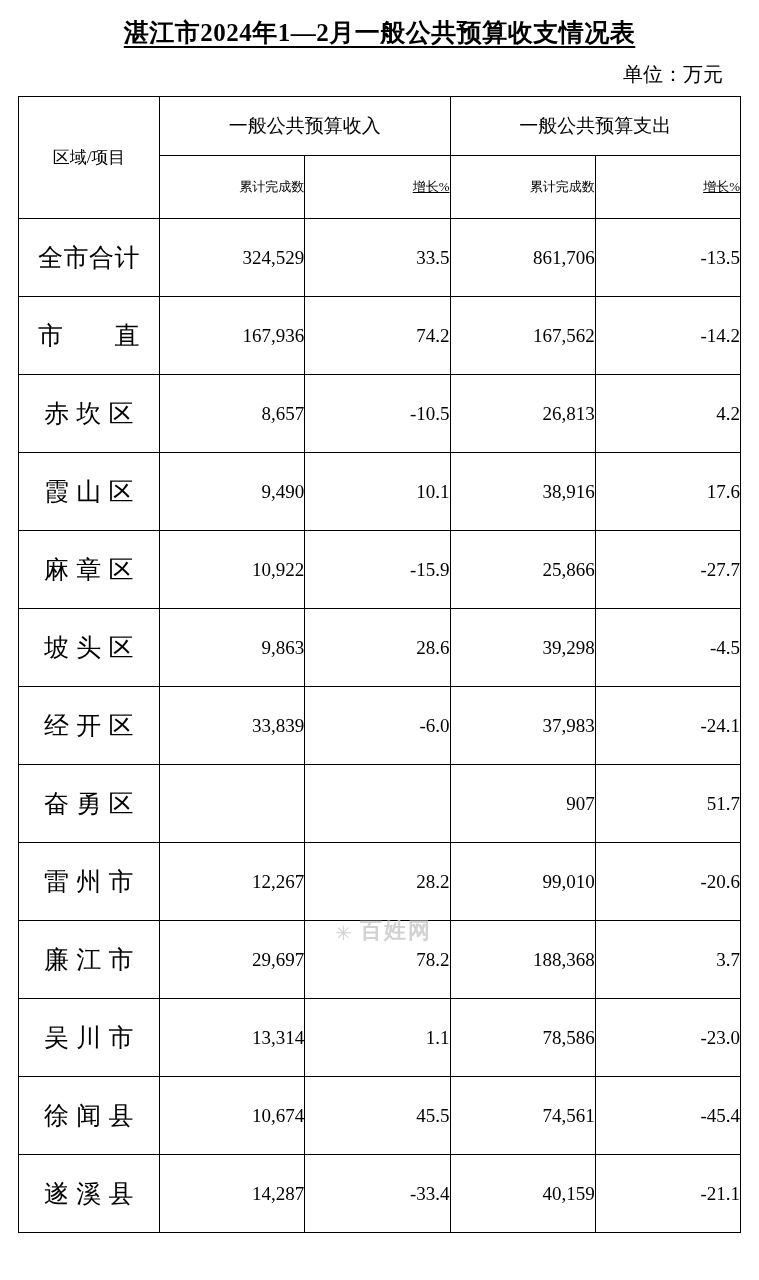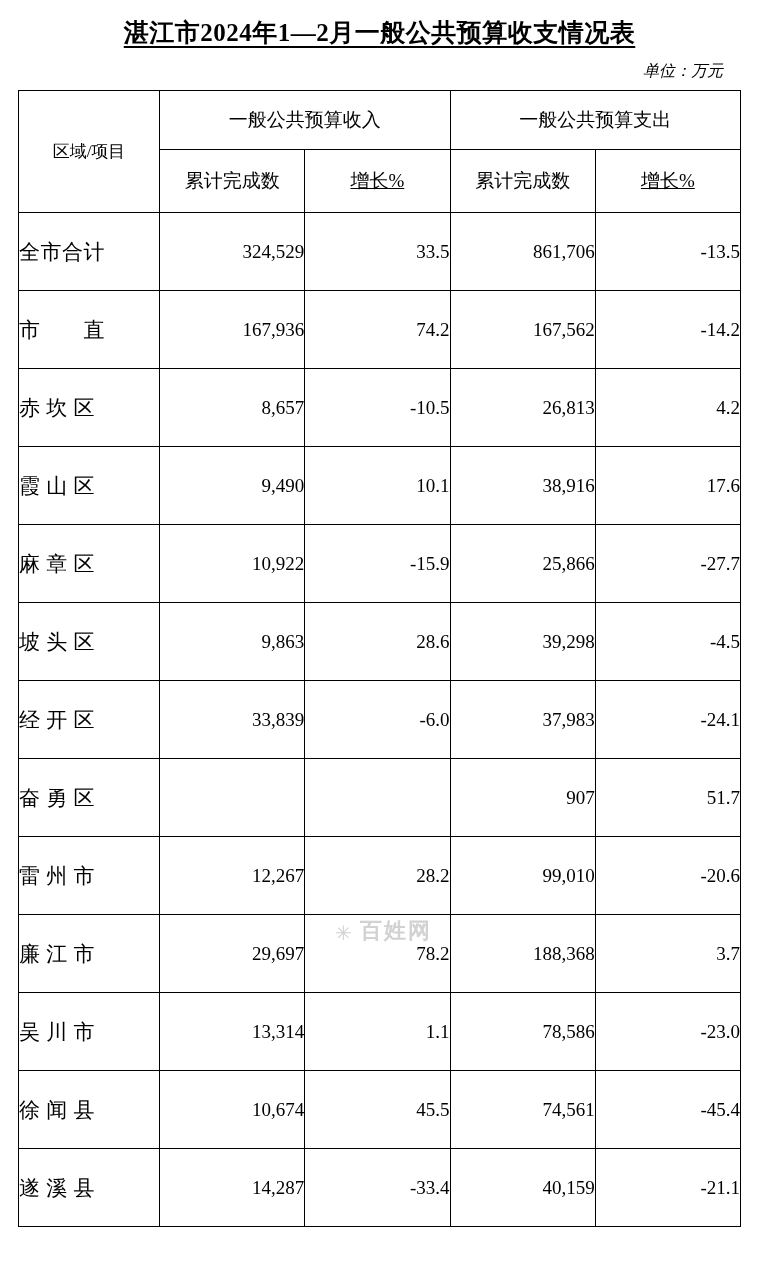--- a/index.html
+++ b/index.html
@@ -28,26 +28,25 @@
     font-weight: bold;
     letter-spacing: 0.5px;
     padding-top: 16px;
     padding-bottom: 2px;
     text-decoration: underline;
     text-underline-offset: 5px;
     text-decoration-thickness: 2px;
   }
   .unit-line {
     text-align: right;
-    font-size: 16px;
+    font-size: 20px;
     padding-right: 18px;
     padding-top: 10px;
     padding-bottom: 8px;
     font-family: "Liberation Serif", "DejaVu Serif", serif;
-    font-style: italic;
   }
   table.budget {
     border-collapse: collapse;
     width: 723px;
     margin: 0 auto;
     table-layout: fixed;
   }
   table.budget th,
   table.budget td {
     border: 1px solid #000000;
@@ -62,32 +61,33 @@
     vertical-align: middle;
   }
   .hdr-group {
     text-align: center;
     font-size: 19px;
     font-weight: bold;
     height: 58px;
     vertical-align: middle;
   }
   .hdr-sub {
-    text-align: center;
-    font-size: 19px;
+    text-align: right;
+    font-size: 13px;
     font-weight: bold;
     height: 62px;
     vertical-align: middle;
   }
   .col-num { width: 145px; }
   .col-pct { width: 123px; text-decoration: underline; }
 
   tbody tr { height: 78px; }
   td.rowlabel {
-    font-size: 21px;
+    text-align: center;
+    font-size: 25px;
     vertical-align: middle;
     letter-spacing: 0.5px;
   }
   td.val {
     text-align: right;
     font-size: 19px;
     vertical-align: middle;
     padding-right: 14px;
     font-family: "Liberation Serif", "DejaVu Serif", serif;
   }

